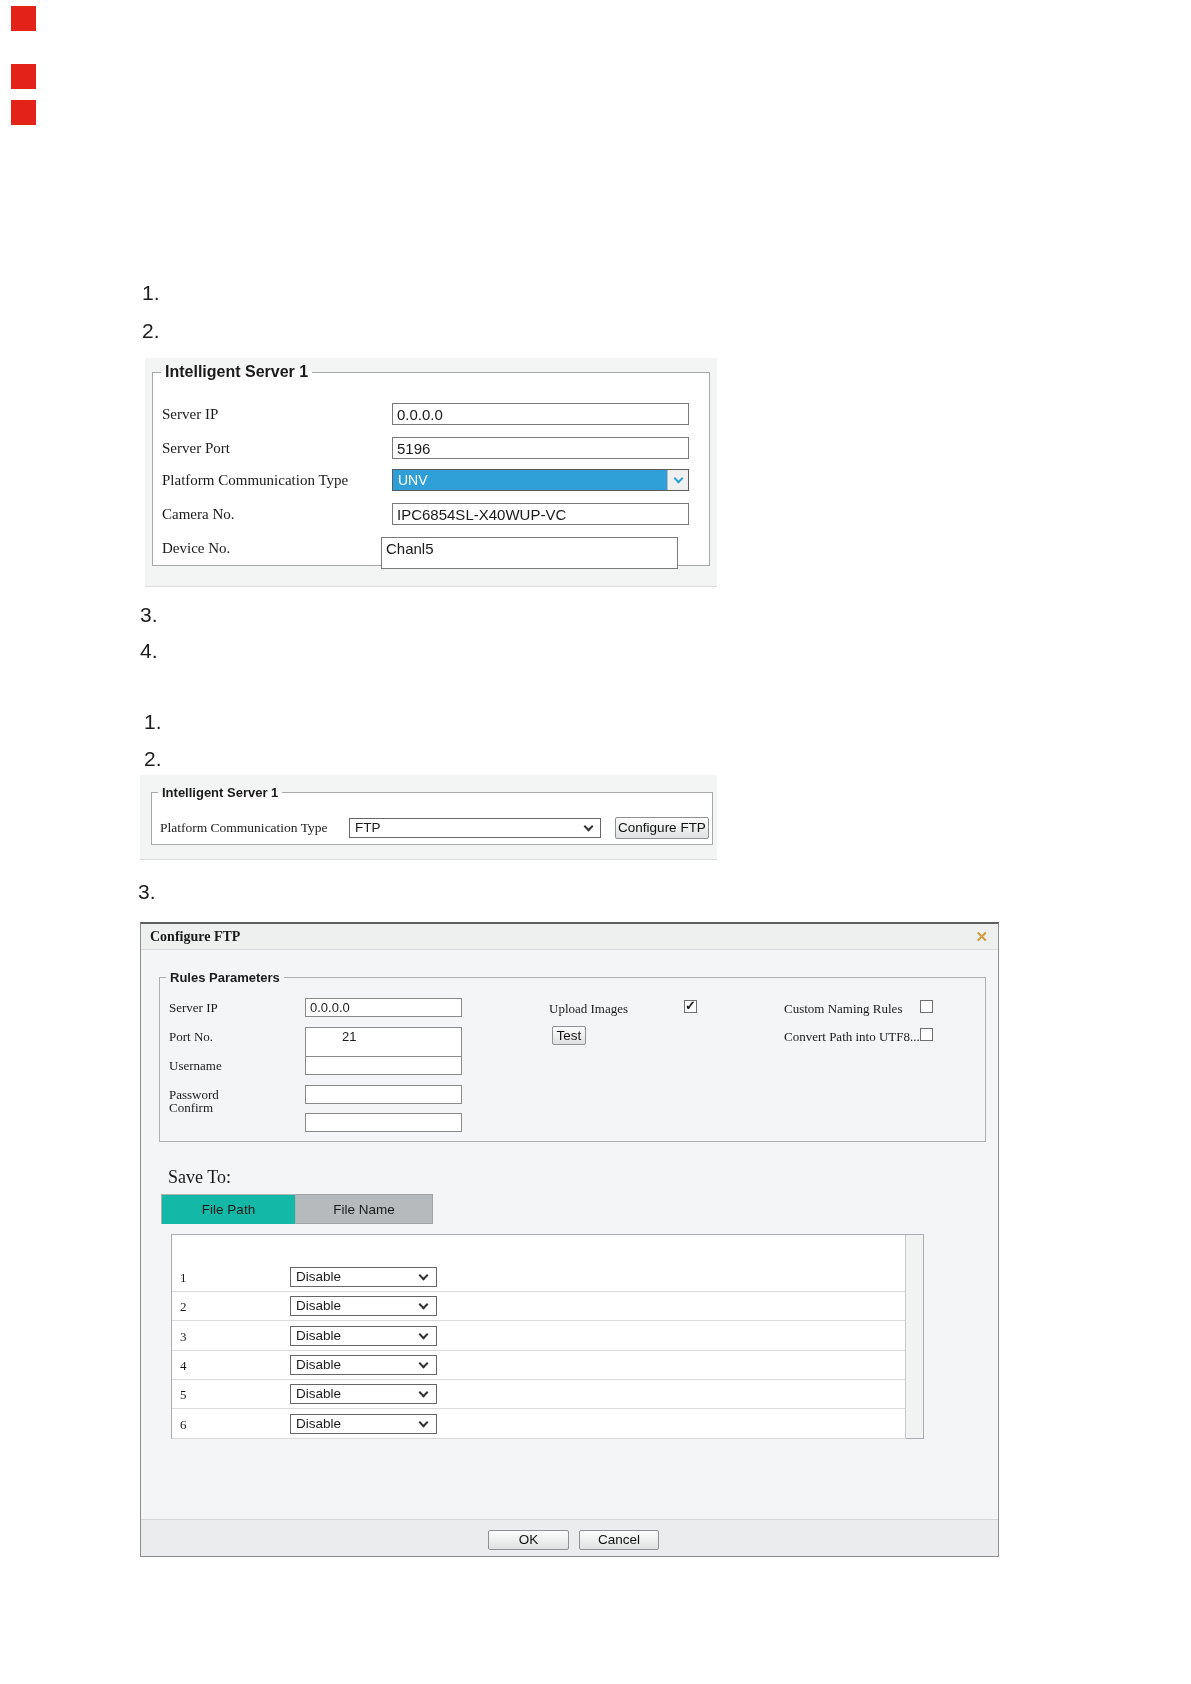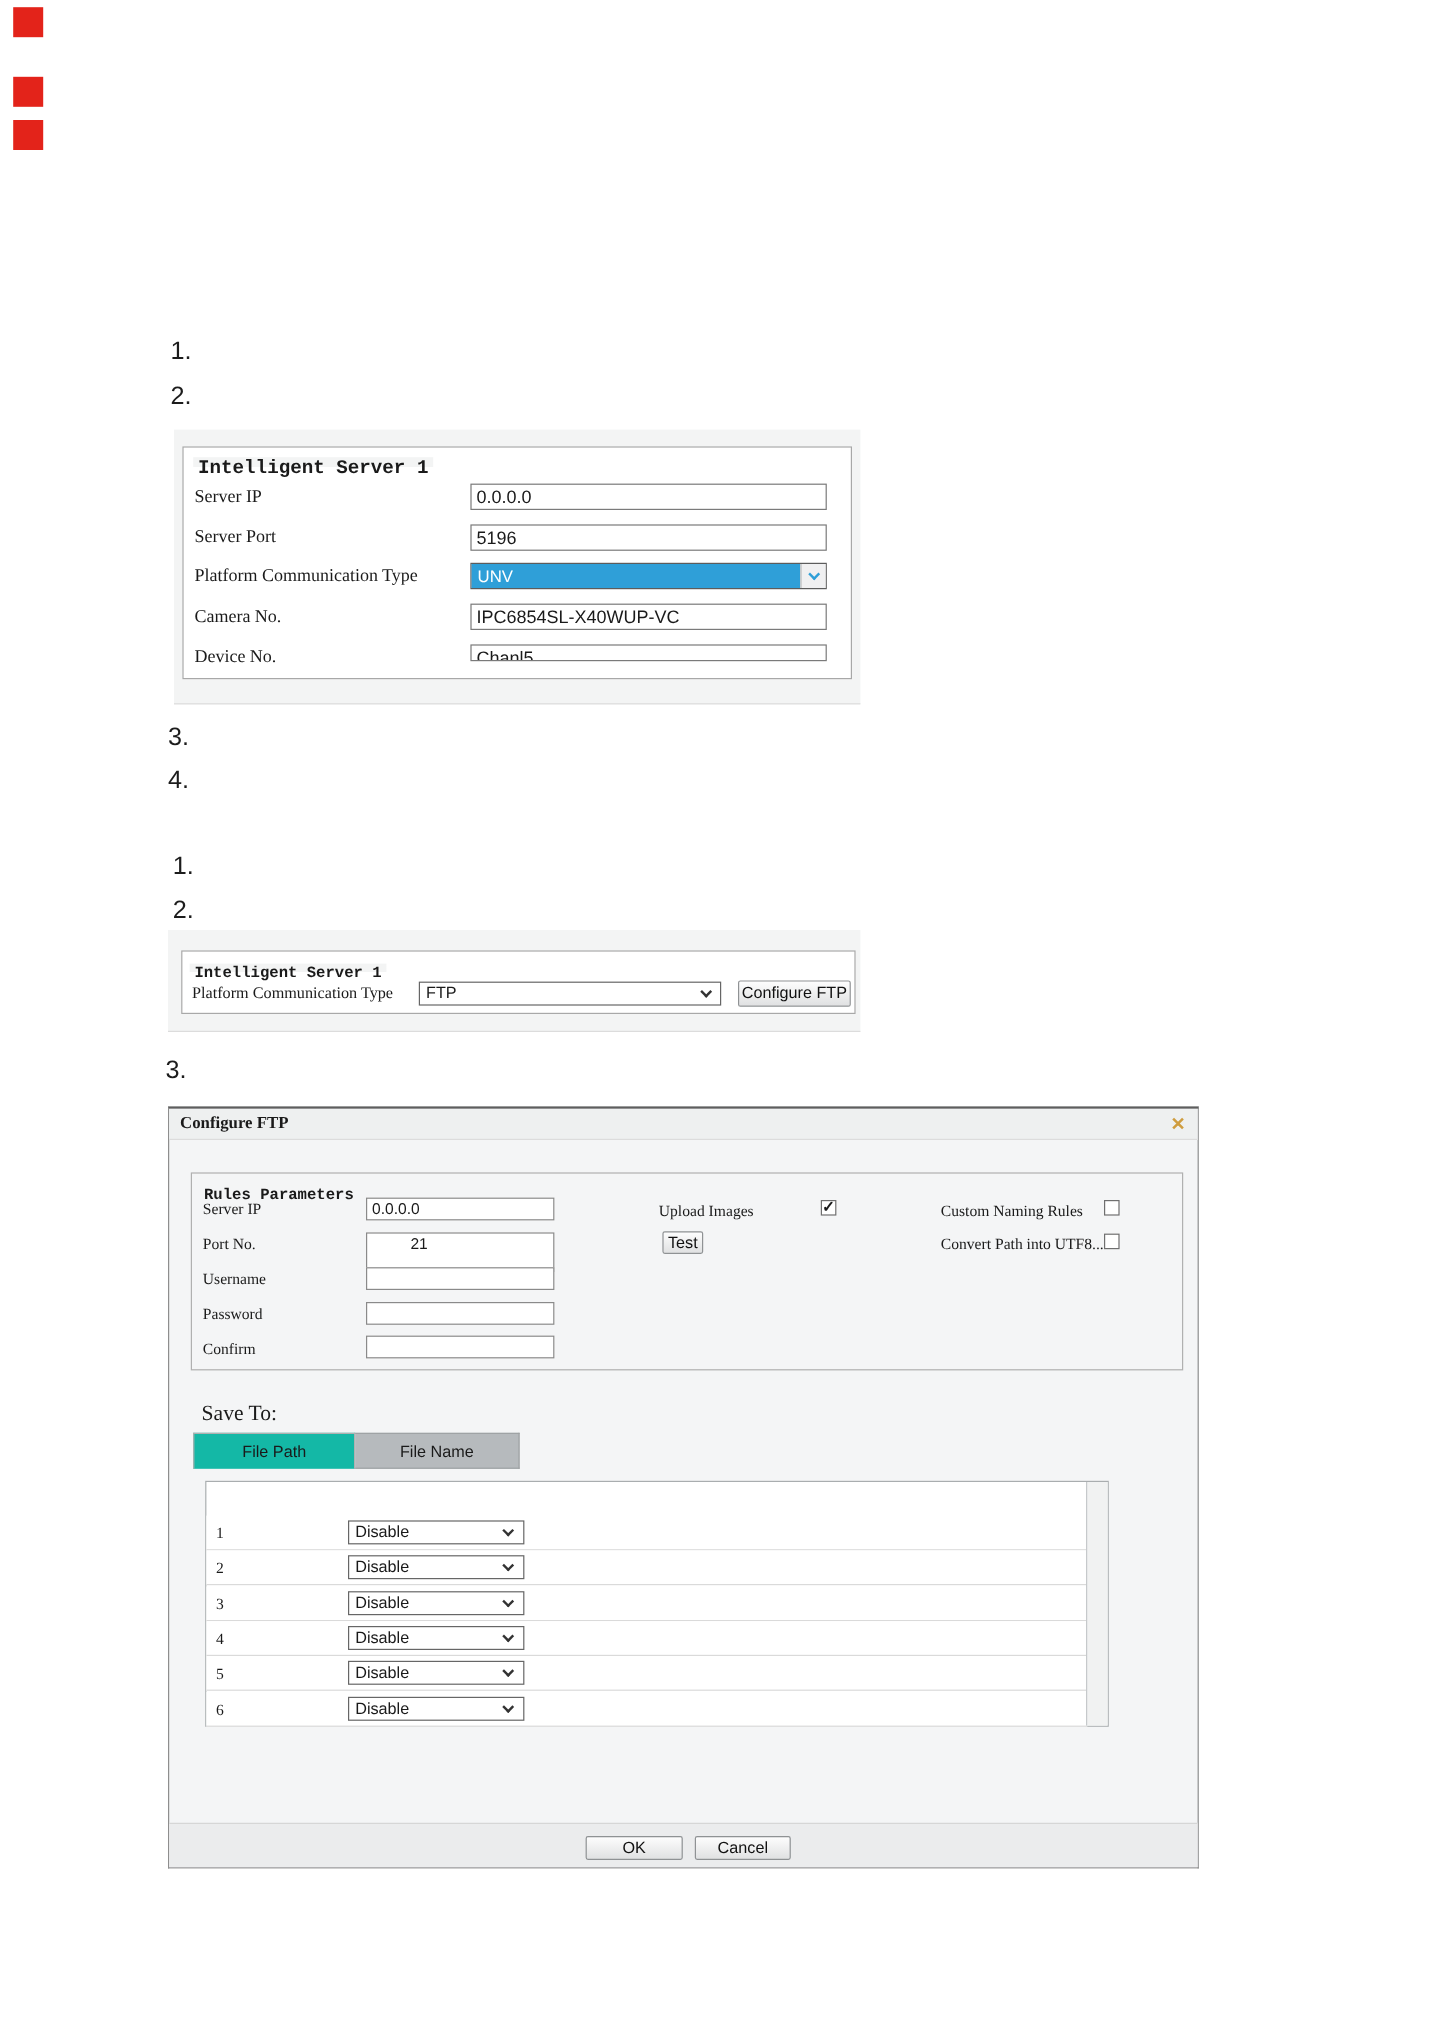--- a/index.html
+++ b/index.html
@@ -10,22 +10,22 @@
   .redmark { position:absolute; left:11px; width:25px; height:25px; }
 
   
   .step { position:absolute; font-size:21px; color:#1c1c1c; font-family:"Liberation Sans",sans-serif; }
 
   
   .shot { position:absolute; background:#f3f4f4; border-bottom:1px solid #dcdcdc; }
 
   
   .gbox { position:absolute; background:#ffffff; border:1px solid #a8a8a8; }
-  .gleg { position:absolute; font-family:Liberation Mono, monospace; font-weight:bold;
-          padding:0 4px; white-space:nowrap; background:linear-gradient(#f3f4f4 45%, #ffffff 45%);margin-top:18px; }
+  .gleg { position:absolute; font-family:Liberation Sans, sans-serif; font-weight:bold;
+          padding:0 4px; white-space:nowrap; background:linear-gradient(#f3f4f4 45%, #ffffff 45%); }
 
   .flabel { position:absolute; font-family:"Liberation Serif", serif; font-size:15px; white-space:nowrap; }
   .finput { position:absolute; background:#fff; border:1px solid #7a7a7a; font-size:15px;
             padding:1px 4px; line-height:19px; white-space:nowrap; overflow:hidden; }
 
   
   .combo { position:absolute; background:#fff; border:1px solid #666; font-size:13.5px;
            line-height:18px; padding-left:5px; white-space:nowrap; }
   .chev { position:absolute; width:7px; height:7px; border-right:2px solid #333;
           border-bottom:2px solid #333; transform:rotate(45deg); }
@@ -100,21 +100,21 @@
         <div class="flabel" style="left: 9px; top: 99px;">Platform Communication Type</div>
         <div class="combo-blue" style="left: 239px; top: 96px; width: 297px; height: 22px;">
           <span class="sel" style="background: rgb(47, 159, 216);">UNV</span>
           <span class="arrow">
             <span class="chev" style="right: 6px; top: 5px; border-color: rgb(47, 159, 216);"></span>
           </span>
         </div>
         <div class="flabel" style="left: 9px; top: 133px;">Camera No.</div>
         <div class="finput" style="left: 239px; top: 130px; width: 297px; height: 22px;">IPC6854SL-X40WUP-VC</div>
         <div class="flabel" style="left: 9px; top: 167px;">Device No.</div>
-        <div class="finput" style="left: 239px; top: 164px; width: 297px; height: 14px;">Chanl5</div>
+        <div class="finput" style="left: 228px; top: 164px; width: 297px; height: 32px;">Chanl5</div>
       </div>
   </div>
 </div>
 
 <div class="shot" style="left:140px; top:775px; width:577px; height:85px;">
   <div class="gbox" style="left:11px; top:17px; width:562px; height:53px;">
     <span class="gleg" style="left:6px; top:-8px; font-size:13px;">Intelligent Server 1</span>
     <div class="flabel" style="left:8px; top:27px; font-size:13.5px;">Platform Communication Type</div>
     <div class="combo" style="left:197px; top:25px; width:252px; height:20px;">
       <span>FTP</span>
@@ -134,21 +134,21 @@
     <span class="gleg" style="left:6px; top:-8px; font-size:13px; background:#f4f5f6;">Rules Parameters</span>
     <div id="dlg-param-rows">
         <div class="dlabel" style="left: 9px; top: 22px;">Server IP</div>
         <div class="dinput" style="left: 145px; top: 20px; width: 157px; height: 19px;">0.0.0.0</div>
         <div class="dlabel" style="left: 9px; top: 51px;">Port No.</div>
         <div class="dinput" style="left: 145px; top: 49px; width: 157px; height: 33px; padding-left: 36px;">21</div>
         <div class="dlabel" style="left: 9px; top: 80px;">Username</div>
         <div class="dinput" style="left: 145px; top: 78px; width: 157px; height: 19px;"></div>
         <div class="dlabel" style="left: 9px; top: 109px;">Password</div>
         <div class="dinput" style="left: 145px; top: 107px; width: 157px; height: 19px;"></div>
-        <div class="dlabel" style="left: 9px; top: 138px;">Confirm</div>
+        <div class="dlabel" style="left: 9px; top: 122px;">Confirm</div>
         <div class="dinput" style="left: 145px; top: 135px; width: 157px; height: 19px;"></div>
       </div>
 
     <div class="dlabel" style="left:389px; top:23px;">Upload Images</div>
     <div class="cb checked" id="cb-upload" style="left:524px; top:22px;"></div>
     <div class="btn" style="left:392px; top:48px; width:34px; height:19px; line-height:17px;">Test</div>
 
     <div class="dlabel" style="left:624px; top:23px;">Custom Naming Rules</div>
     <div class="cb" id="cb-custom" style="left:760px; top:22px;"></div>
 

